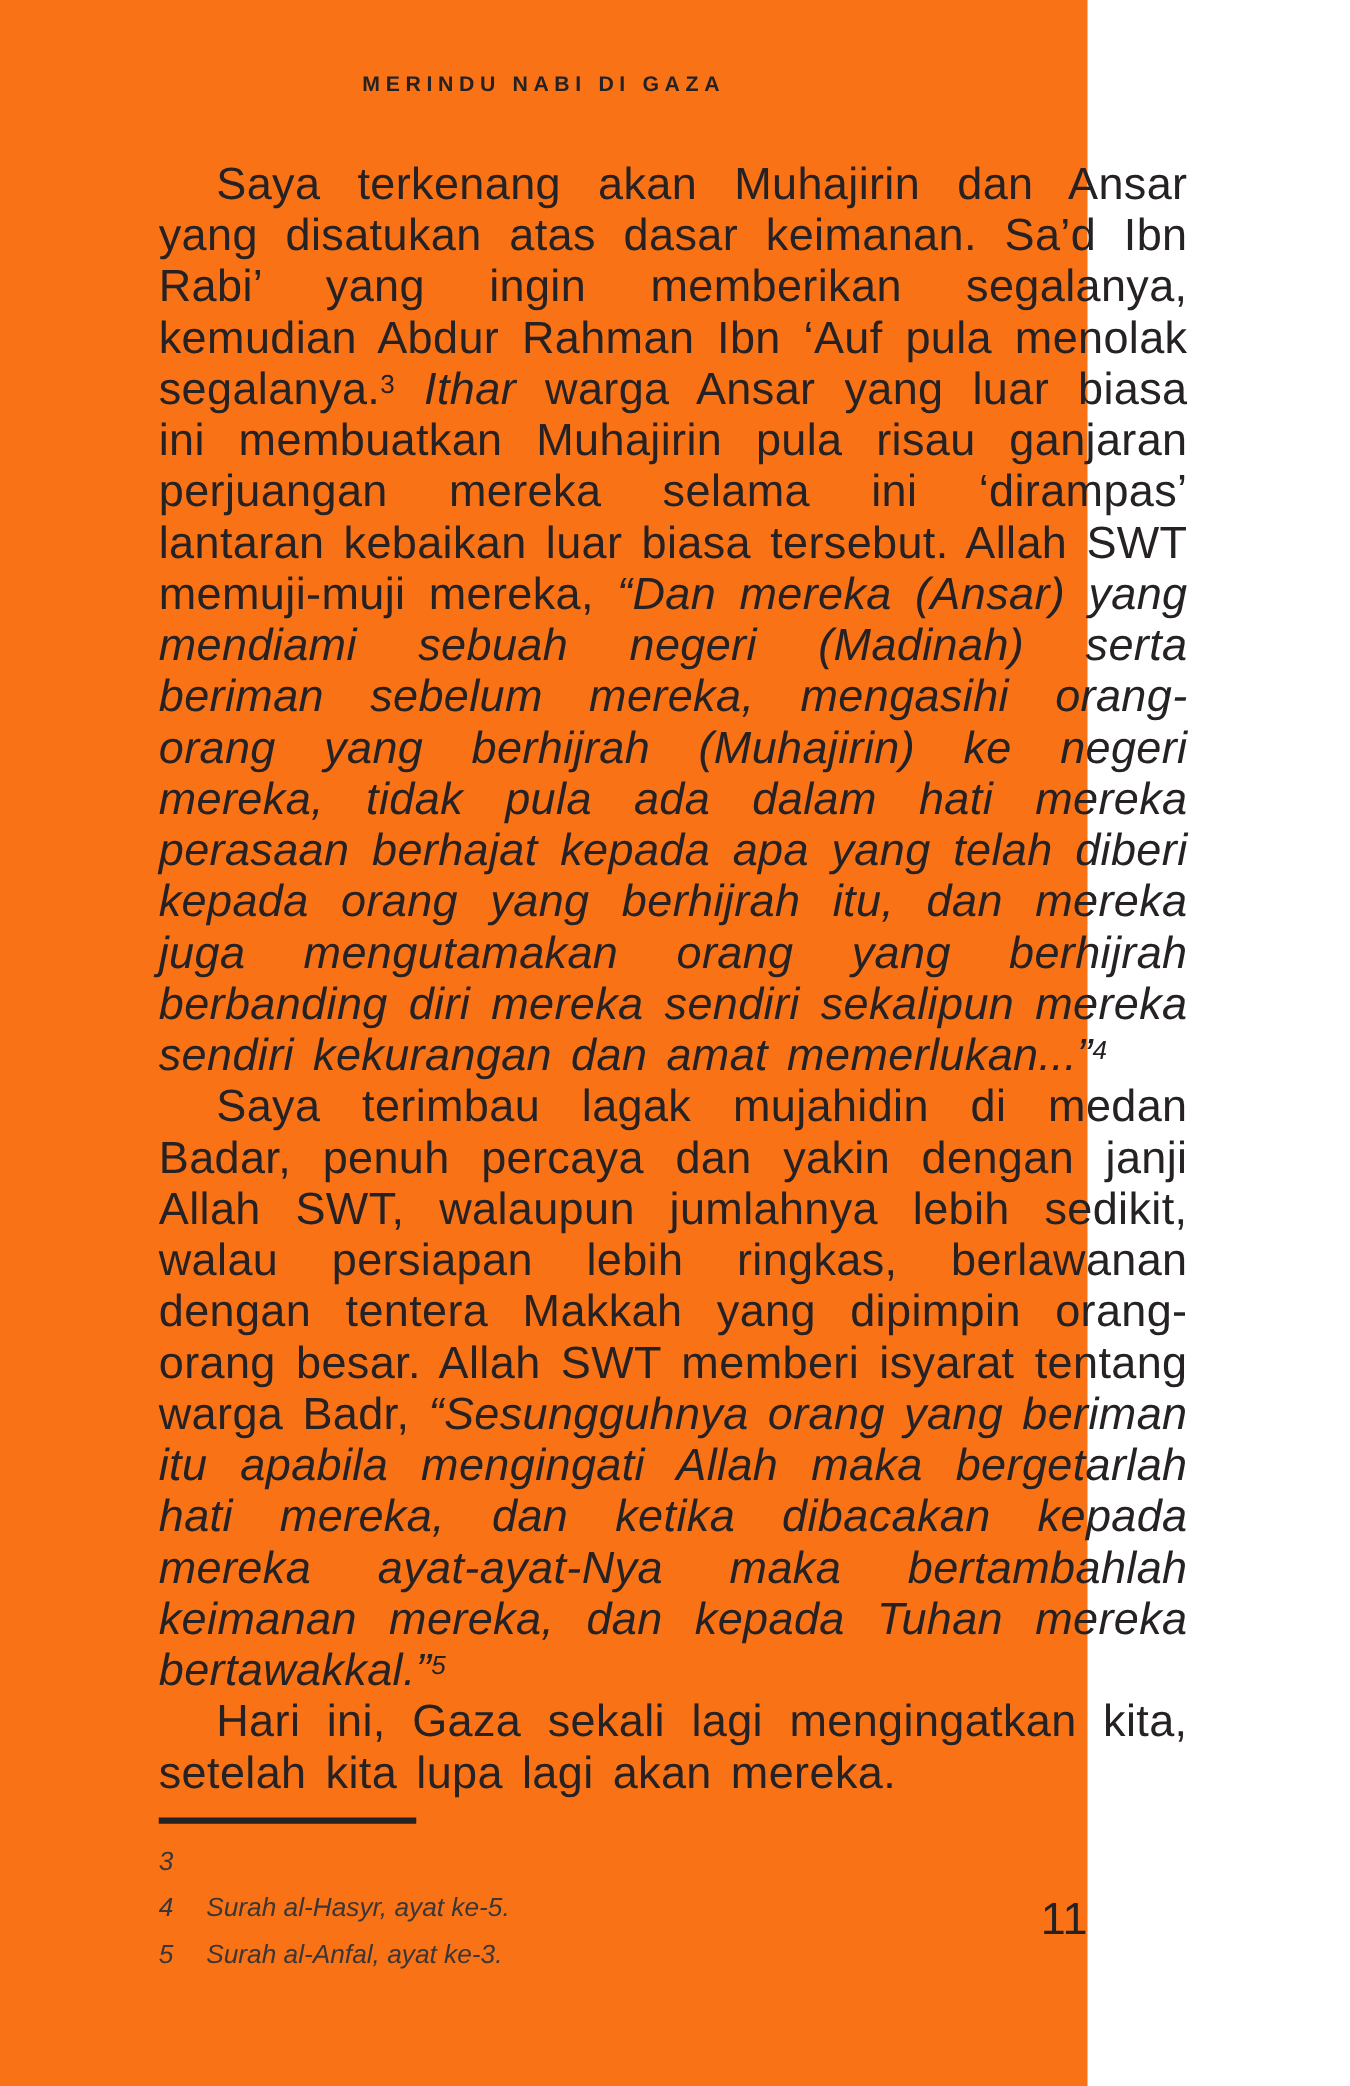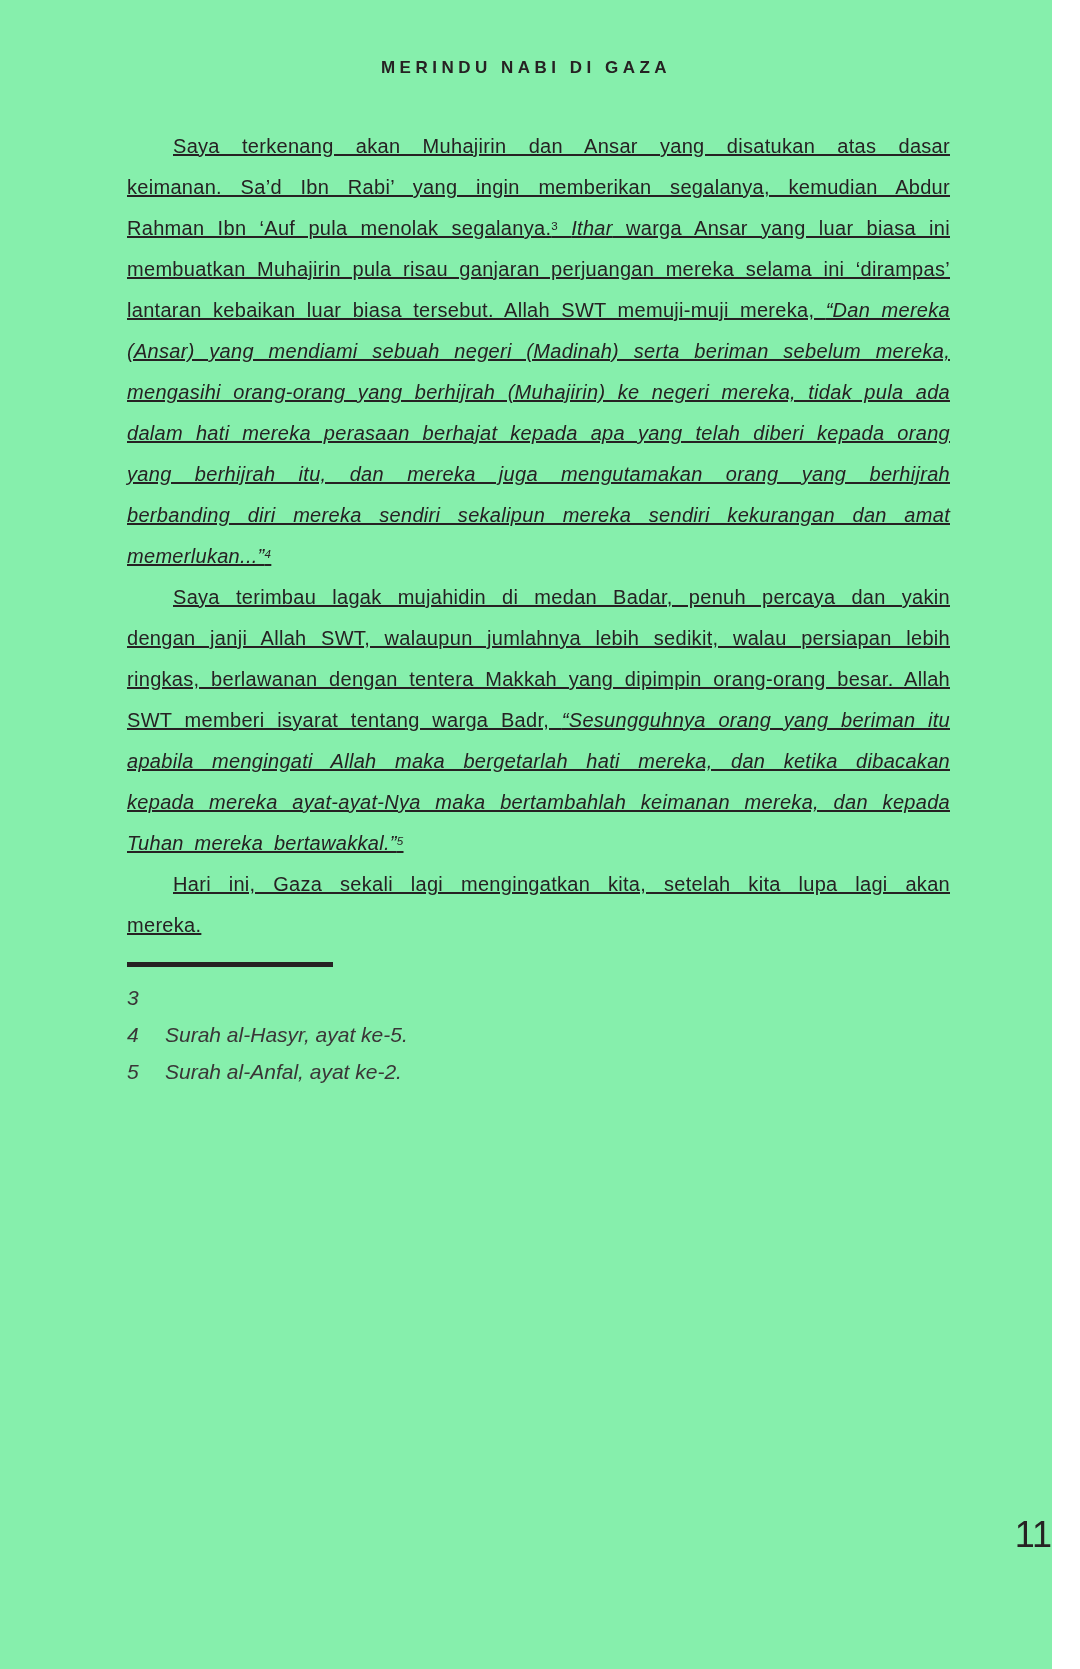--- a/index.html
+++ b/index.html
@@ -10,51 +10,50 @@
   body {
     width: 1080px;
     height: 1669px;
     overflow: hidden;
     font-family: "Liberation Sans", sans-serif;
     color: #262223;
     position: relative;
   }
   .page {
     position: relative;
-    width: 1052px;
+    width: 870px;
     height: 1669px;
-    background: #86efac;
+    background: #f97316;
   }
   .running-head {
     position: absolute;
     top: 58px;
     left: 0;
     width: 100%;
     text-align: center;
     font-size: 17px;
     font-weight: 700;
     letter-spacing: 4.5px;
     color: #262223;
   }
   .content {
     position: absolute;
     top: 126px;
     left: 127px;
     width: 823px;
   }
   .para {
     margin: 0;
-    font-size: 20px;
+    font-size: 36px;
     line-height: 41px;
     text-align: justify;
     text-indent: 46px;
     word-spacing: 5px;
     letter-spacing: 0.3px;
     color: #262223;
-    text-decoration: underline;
   }
   .para + .para {
     margin-top: 0;
   }
   .it { font-style: italic; }
   sup {
     font-size: 58%;
     line-height: 0;
     vertical-align: baseline;
     position: relative;
@@ -111,21 +110,21 @@
     <div class="footnotes">
       <div class="fn">
         <span class="fn-num">3</span>
       </div>
       <div class="fn">
         <span class="fn-num">4</span>
         <span class="fn-text">Surah al-Hasyr, ayat ke-5.</span>
       </div>
       <div class="fn">
         <span class="fn-num">5</span>
-        <span class="fn-text">Surah al-Anfal, ayat ke-2.</span>
+        <span class="fn-text">Surah al-Anfal, ayat ke-3.</span>
       </div>
     </div>
 
   </div>
 
   <div class="page-number">11</div>
 
 </div>
 
 </body></html>

